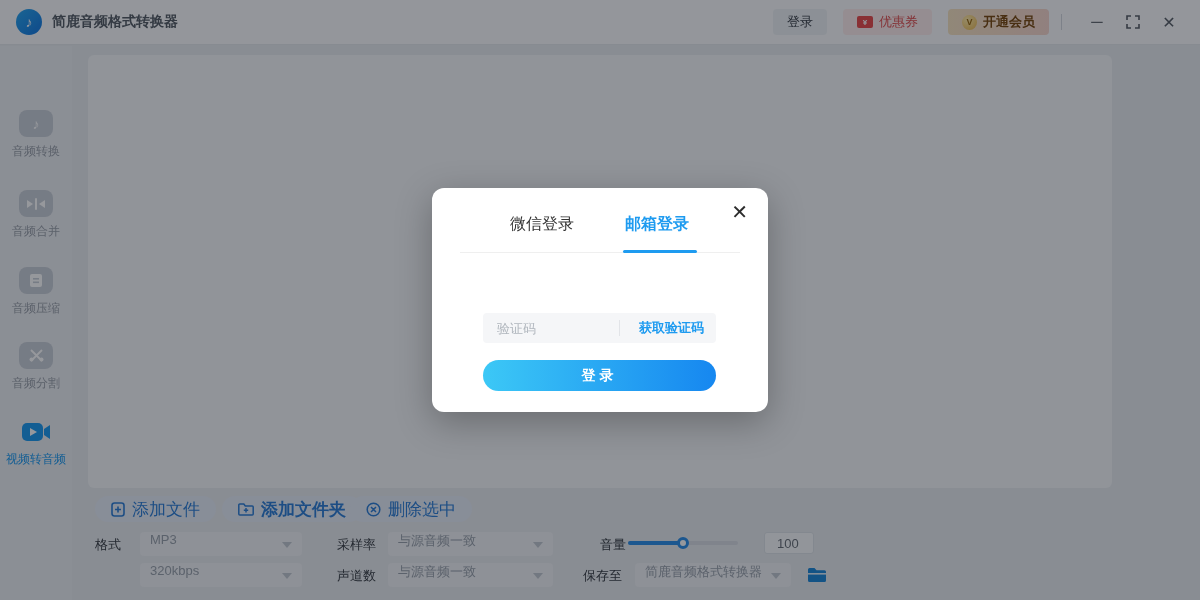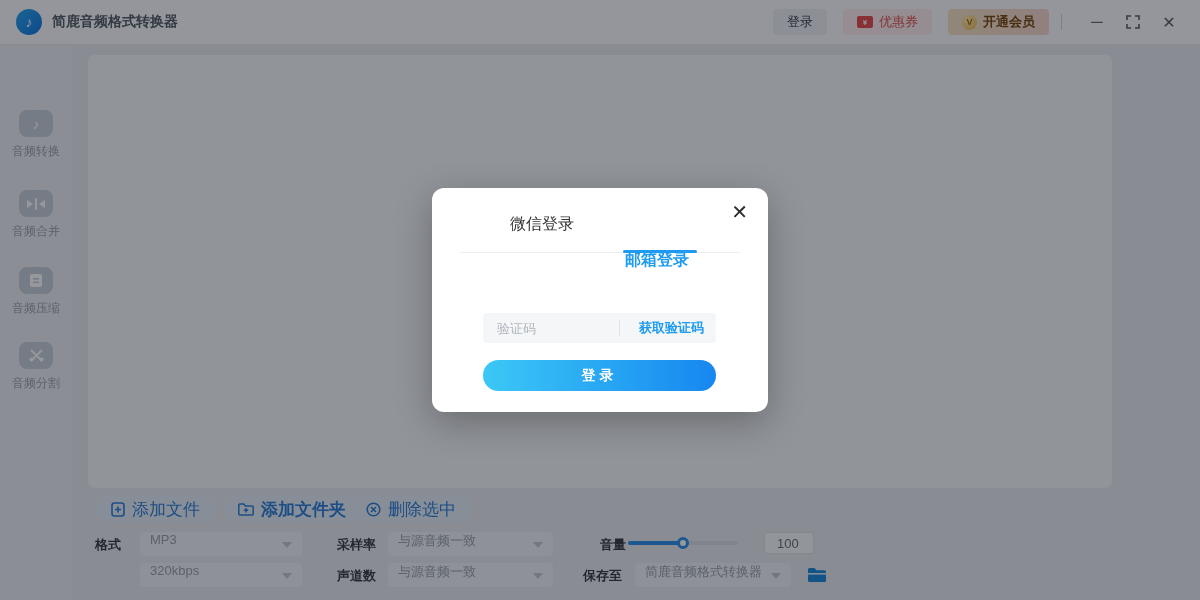--- a/index.html
+++ b/index.html
@@ -42,21 +42,21 @@
   .side-item.active .side-label { color:#1e9bf0; }
 
   
   .droparea { position:absolute; left:88px; top:55px; width:1024px; height:433px;
     background:#f6f8fa; border-radius:6px; }
 
   .pill { position:absolute; height:26px; border-radius:14px; background:#e7eef8;
     color:#2f7fd6; font-size:17px; display:flex; align-items:center; gap:7px;
     padding:0 16px; cursor:pointer; }
 
-  .set-label { position:absolute; font-size:13px; font-weight:700; color:#3a3f45; }
+  .set-label { position:absolute; font-size:13px; font-weight:400; color:#3a3f45; }
   .select { position:absolute; height:24px; background:#f1f3f6; border-radius:4px;
     display:flex; align-items:flex-start; padding:0 10px; font-size:13px; color:#9aa2ac;
     cursor:pointer; }
   .select .chev { position:absolute; right:10px; top:10px; width:0; height:0;
     border-left:5px solid transparent; border-right:5px solid transparent;
     border-top:6px solid #c2c8d0; }
   .slider { position:absolute; width:110px; height:4px; border-radius:2px; background:#d9dde3; cursor:pointer; }
   .slider .fill { position:absolute; left:0; top:0; height:4px; border-radius:2px;
     background:#2e8fe8; width:50%; }
   .slider .thumb { position:absolute; left:calc(50% - 6px); top:-4px; width:12px; height:12px;
@@ -72,21 +72,21 @@
 
   
   .overlay { position:absolute; inset:0; background:rgba(5,10,18,0.42); z-index:50; }
   .modal { position:absolute; left:432px; top:188px; width:336px; height:224px;
     background:#fff; border-radius:12px; z-index:60;
     box-shadow:0 10px 36px rgba(0,0,0,0.28); }
   .modal-close { position:absolute; right:20px; top:10px; font-size:20px; color:#2c2c2c;
     cursor:pointer; line-height:28px; }
   .tab { position:absolute; top:26px; font-size:16px; color:#333; font-weight:500;
     cursor:pointer; white-space:nowrap; }
-  .tab.active { color:#1e9bf0; font-weight:700;margin-top:36px; }
+  .tab.active { color:#1e9bf0; font-weight:700; }
   .tab-divider { position:absolute; left:28px; right:28px; top:64px; height:1px; background:#efefef; }
   .tab-underline { position:absolute; left:191px; top:62px; width:74px; height:3px;
     border-radius:2px; background:#1e9bf0; }
   .m-field { position:absolute; left:51px; width:233px; height:30px; background:#f5f6f8;
     border-radius:4px; }
   .m-field input { width:100%; height:100%; border:none; background:transparent;
     padding:0 14px; font-size:13px; color:#333; outline:none; font-family:inherit; }
   .m-field input::placeholder { color:#b0b6bd; }
   .code-divider { position:absolute; right:96px; top:7px; width:1px; height:16px; background:#e2e4e8; }
   .get-code { position:absolute; right:12px; top:0; height:30px; display:flex; align-items:center;
@@ -153,20 +153,30 @@
     <div class="side-item" style="top:296px">
       <span class="side-iconbox">
         <svg width="15" height="13" viewBox="0 0 15 13">
           <path d="M2 1l11 11 M13 1L2 12" stroke="#fff" stroke-width="1.8" fill="none"></path>
           <circle cx="2.5" cy="10.5" r="2" fill="#fff"></circle>
           <circle cx="12.5" cy="10.5" r="2" fill="#fff"></circle>
         </svg>
       </span>
       <span class="side-label">音频分割</span>
     </div>
+    <div class="side-item active" style="top:372px">
+      <span class="side-iconbox bare">
+        <svg width="30" height="22" viewBox="0 0 30 22">
+          <rect x="1" y="2" width="21" height="18" rx="5" fill="#1e9bf0"></rect>
+          <path d="M23 8l6-4v14l-6-4z" fill="#1e9bf0"></path>
+          <polygon points="9,7 16,11 9,15" fill="#fff"></polygon>
+        </svg>
+      </span>
+      <span class="side-label">视频转音频</span>
+    </div>
   </div>
 
   <div class="droparea"></div>
 
   <div class="pill" style="left:95px; top:496px;">
     <svg width="14" height="15" viewBox="0 0 14 15">
       <rect x="1" y="1" width="12" height="13" rx="2.5" fill="none" stroke="#2f7fd6" stroke-width="1.6"></rect>
       <path d="M7 4.5v6 M4 7.5h6" stroke="#2f7fd6" stroke-width="1.6" fill="none"></path>
     </svg>
     <span>添加文件</span>

